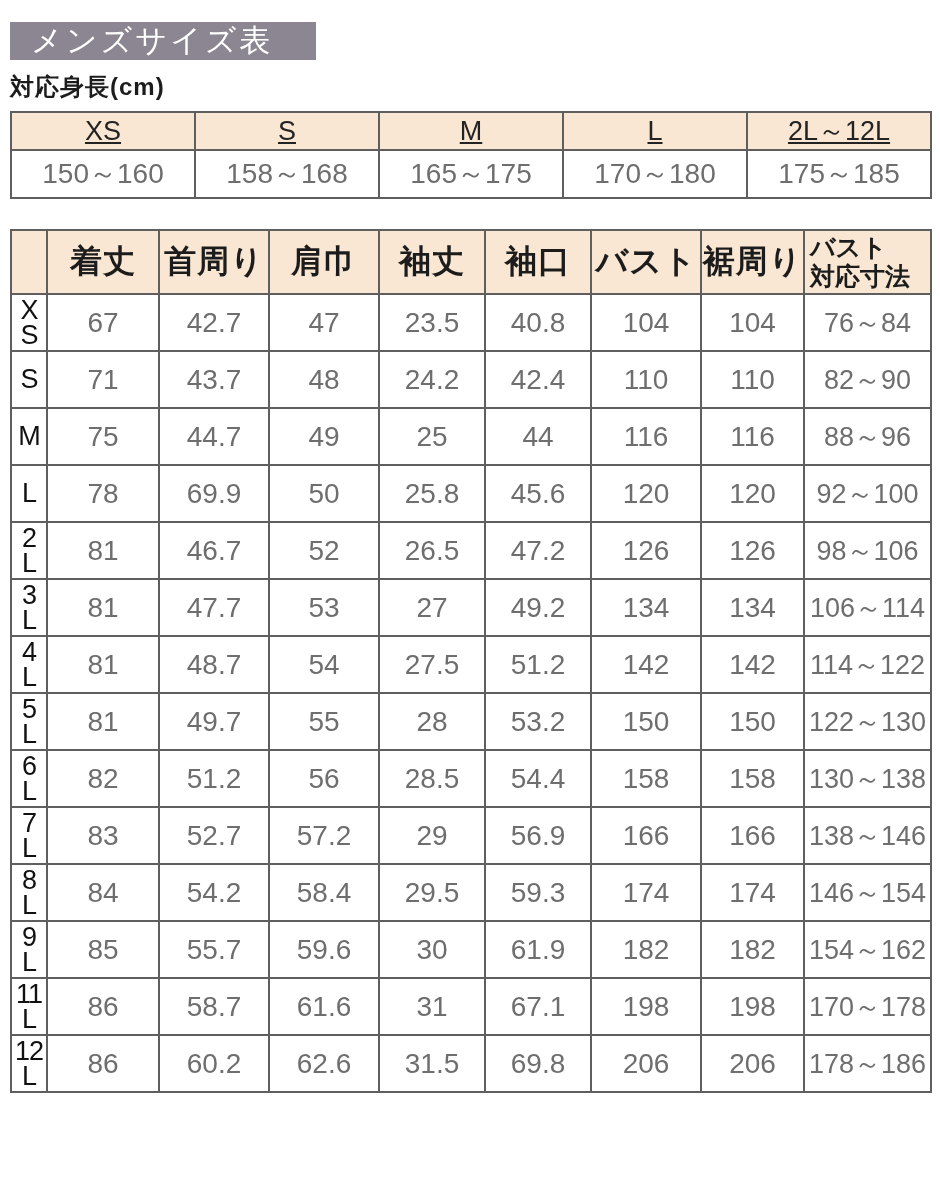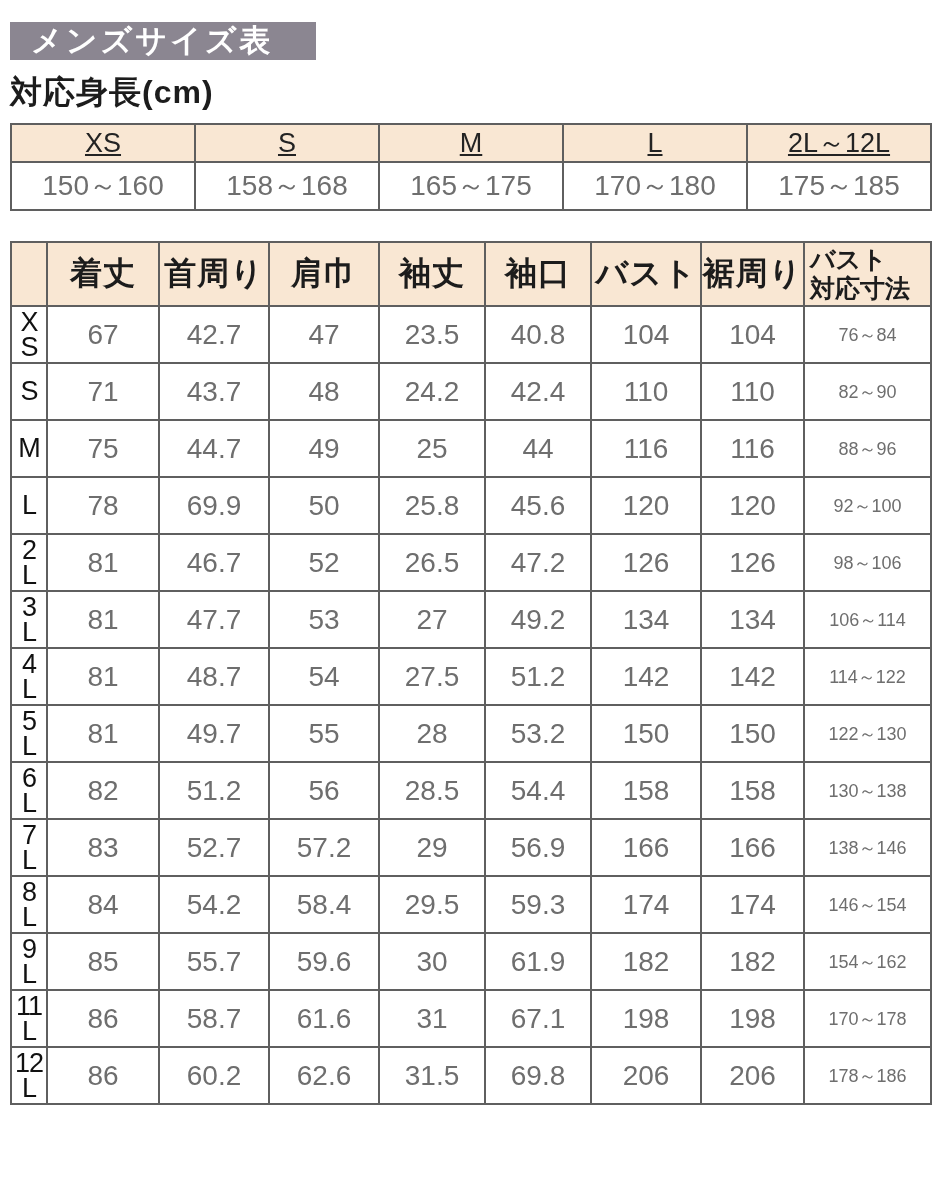--- a/index.html
+++ b/index.html
@@ -7,26 +7,26 @@
   body {
     width:940px; height:1200px; overflow:hidden;
     font-family:"Liberation Sans","DejaVu Sans",sans-serif;
     color:#232323;
   }
   .page { padding:22px 10px 0 10px; }
 
   .title-bar {
     width:306px; height:38px;
     background:var(--c-title-bg, #8b8691);
-    color:#ffffff; font-size:31px; font-weight:bold;
+    color:#ffffff; font-size:31px; font-weight:normal;
     line-height:38px; padding-left:21px; letter-spacing:3px;
   }
 
   .subtitle {
-    margin-top:11px; font-size:32px; font-weight:bold;
+    margin-top:11px; font-size:24px; font-weight:bold;
     color:#1c1c1c; letter-spacing:1px;
   }
 
   table { border-collapse:collapse; table-layout:fixed; }
   th, td { border:2px solid var(--c-border, #5f5f5f); text-align:center; }
 
   .height-table { margin-top:8px; width:920px; }
   .height-table th {
     background:var(--c-header-bg, #f9e7d3);
     height:33px; font-size:27px; font-weight:normal; color:#232323;text-decoration:underline;
@@ -43,21 +43,21 @@
     letter-spacing:1px;
   }
   .spec-table thead th.last-col {
     font-size:25px; text-align:left; padding-left:5px;
     white-space:pre-line; line-height:1.18; letter-spacing:0;
   }
   .spec-table tbody tr { height:57px; }
   .spec-table tbody td {
     font-size:28px; color:var(--c-val, #6e6e6e); background:#ffffff;
   }
-  .spec-table tbody td.range-cell { font-size:18px; padding:0 0;margin-top:44px; }
+  .spec-table tbody td.range-cell { font-size:27px; padding:0 0;margin-top:44px; }
   .spec-table tbody th.size-cell {
     font-size:27px; font-weight:normal; color:#111111;
     background:#ffffff; white-space:pre-line; line-height:0.9;
     padding:2px 0; letter-spacing:-1px;
   }
 </style>
 </head>
 <body>
 
 <div class="page">

